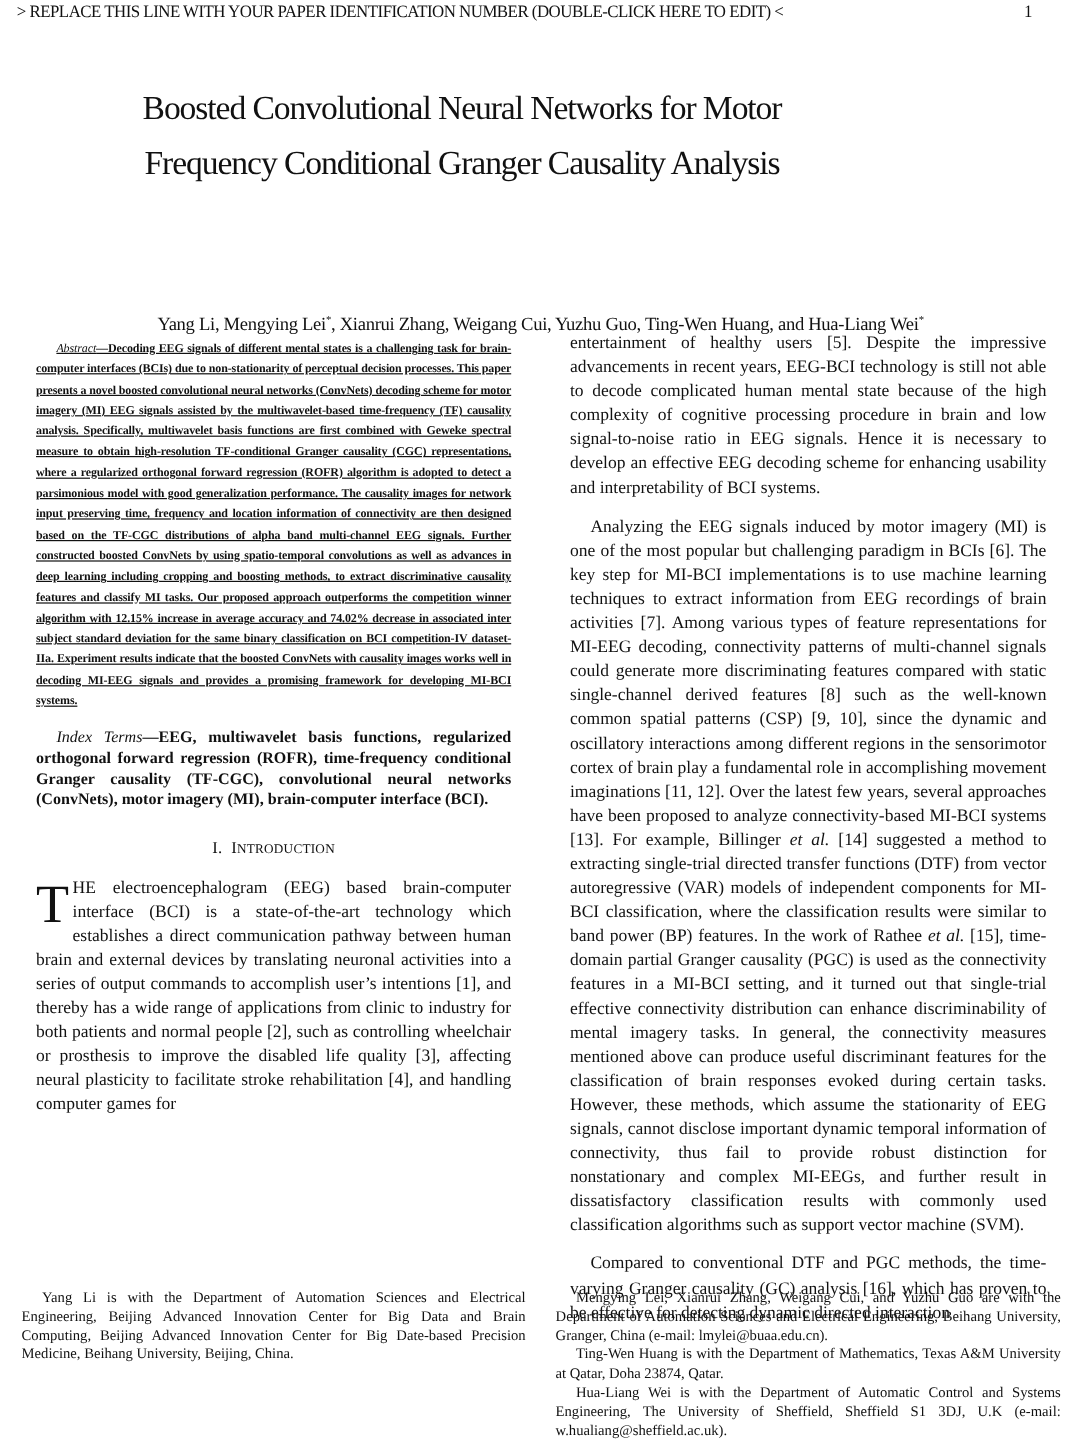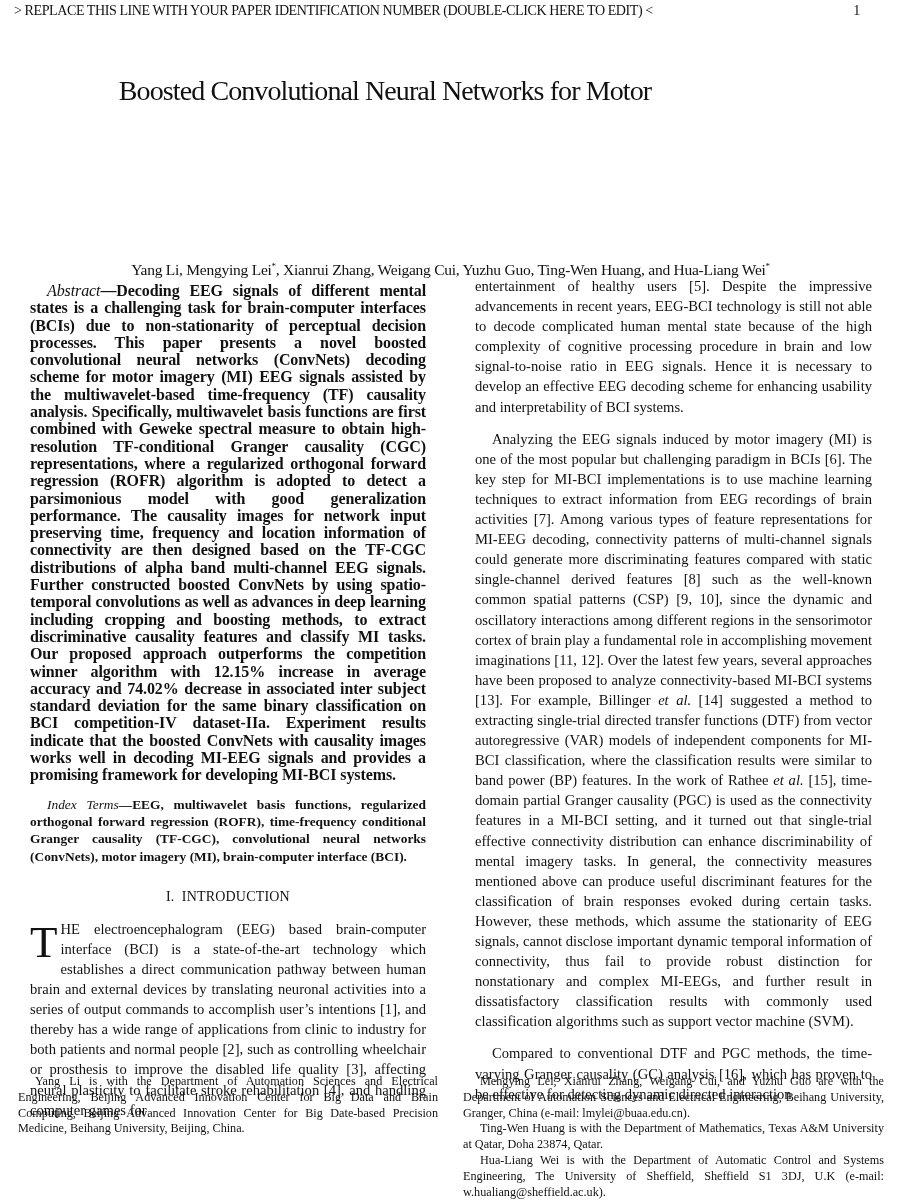--- a/index.html
+++ b/index.html
@@ -26,32 +26,33 @@
   .authors sup { font-size: 9px; vertical-align: 6px; }
   .col {
     position: absolute; top: 264px; font-size: 14.6px; line-height: 20.1px;
     text-align: justify; hyphens: none;
   }
   .col-left { left: 18px; width: 420px; }
   .col-right { left: 463px; width: 421px; }
   .col p { margin: 12px; }
   .indent { text-indent: 17px; }
   .abstract {
-    font-weight: bold; font-size: 16px; line-height: 17.3px; margin-top: 18px !important;
+    font-weight: bold; font-size: 10px; line-height: 17.3px; margin-top: 18px !important;
     letter-spacing: -0.1px;
+    text-decoration: underline;
   }
   .abstract .lbl, .index-terms .lbl { font-style: italic; font-weight: normal; }
   .index-terms {
     font-weight: bold; font-size: 13.4px; line-height: 17.3px; margin-top: 6px !important;
   }
   .section-head {
     text-align: center; font-size: 13.8px; margin: 22px 0 4px 0 !important; line-height: 20px;
     letter-spacing: 0.2px;
   }
-  .section-head .sc { font-size: 14px; }
+  .section-head .sc { font-size: 11px; }
   .section-head .sc-first { font-size: 13.8px; }
   .dropcap-para { position: relative; }
   .dropcap {
     float: left; font-size: 45px; line-height: 36px; margin: 3px 3px 0 0; padding-top: 2px;
   }
   .footnotes {
     position: absolute; top: 1074px; font-size: 12.2px; line-height: 15.8px; text-align: justify;
   }
   .fn-left { left: 18px; width: 420px; }
   .fn-right { left: 463px; width: 421px; }
@@ -62,20 +63,21 @@
 </head>
 <body>
 
 <div class="running-head">
   <span>&gt; REPLACE THIS LINE WITH YOUR PAPER IDENTIFICATION NUMBER (DOUBLE-CLICK HERE TO EDIT) &lt;</span>
   <span class="page-no">1</span>
 </div>
 
 <h1 class="title">
   <span>Boosted Convolutional Neural Networks for Motor</span>
+  <span>Frequency Conditional Granger Causality Analysis</span>
 </h1>
 
 <div class="authors">
   <span>Yang Li, Mengying Lei</span><sup>*</sup><span>, Xianrui Zhang, Weigang Cui, Yuzhu Guo, Ting-Wen Huang, and Hua-Liang Wei</span><sup>*</sup>
 </div>
 
 <div class="col col-left">
   <p class="abstract indent"><span class="lbl">Abstract</span><span>—</span><span>Decoding EEG signals of different mental states is a challenging task for brain-computer interfaces (BCIs) due to non-stationarity of perceptual decision processes. This paper presents a novel boosted convolutional neural networks (ConvNets) decoding scheme for motor imagery (MI) EEG signals assisted by the multiwavelet-based time-frequency (TF) causality analysis. Specifically, multiwavelet basis functions are first combined with Geweke spectral measure to obtain high-resolution TF-conditional Granger causality (CGC) representations, where a regularized orthogonal forward regression (ROFR) algorithm is adopted to detect a parsimonious model with good generalization performance. The causality images for network input preserving time, frequency and location information of connectivity are then designed based on the TF-CGC distributions of alpha band multi-channel EEG signals. Further constructed boosted ConvNets by using spatio-temporal convolutions as well as advances in deep learning including cropping and boosting methods, to extract discriminative causality features and classify MI tasks. Our proposed approach outperforms the competition winner algorithm with 12.15% increase in average accuracy and 74.02% decrease in associated inter subject standard deviation for the same binary classification on BCI competition-IV dataset-IIa. Experiment results indicate that the boosted ConvNets with causality images works well in decoding MI-EEG signals and provides a promising framework for developing MI-BCI systems.</span></p>
   <p class="index-terms indent"><span class="lbl">Index Terms</span><span>—</span><span>EEG, multiwavelet basis functions, regularized orthogonal forward regression (ROFR), time-frequency conditional Granger causality (TF-CGC), convolutional neural networks (ConvNets), motor imagery (MI), brain-computer interface (BCI).</span></p>
   <p class="section-head"><span>I.</span>&nbsp;&nbsp;<span class="sc-first">I</span><span class="sc">NTRODUCTION</span></p>

